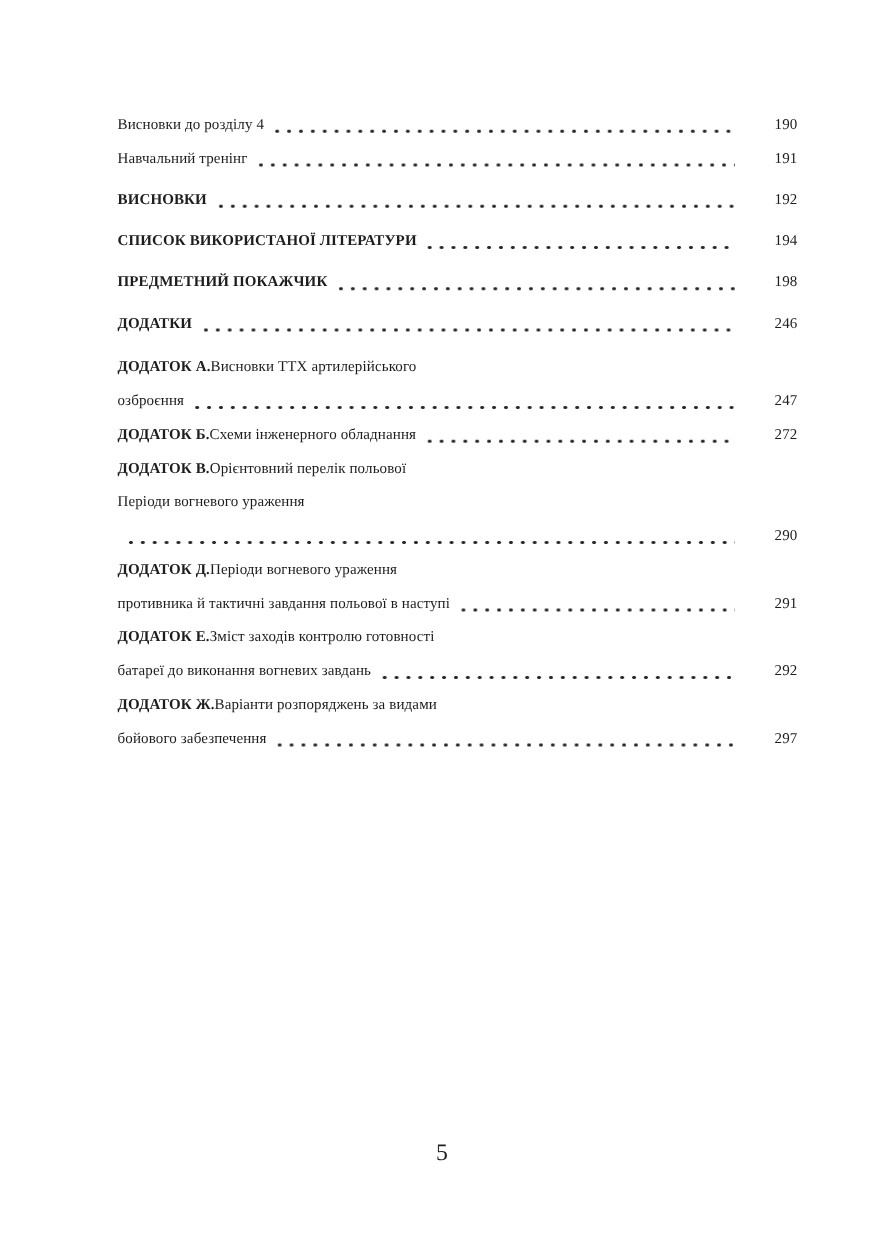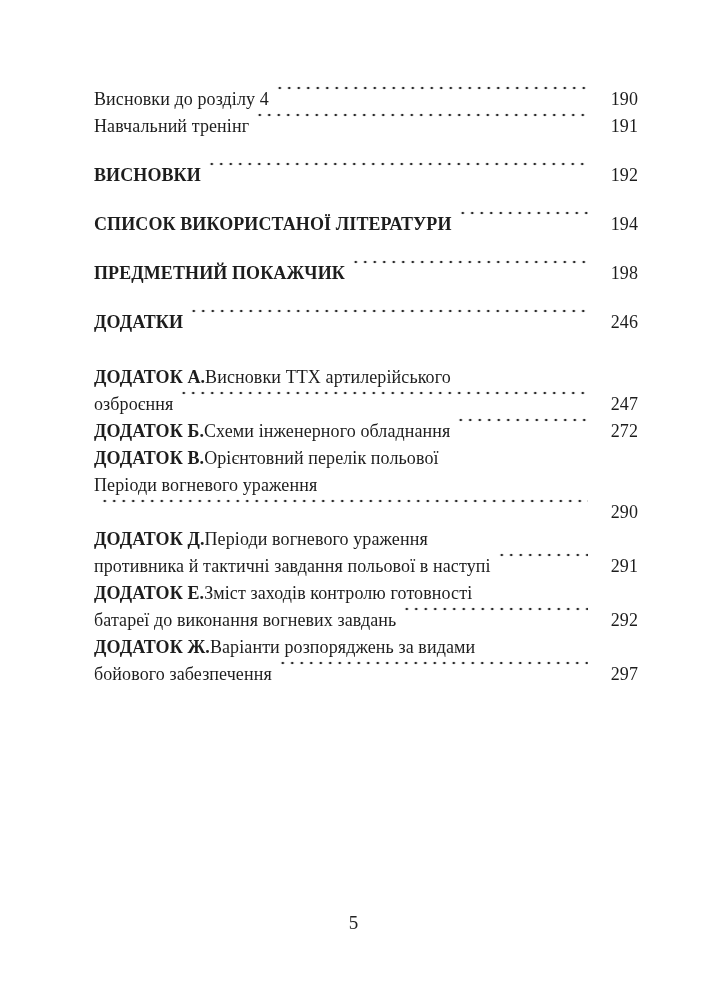--- a/index.html
+++ b/index.html
@@ -14,27 +14,28 @@
     width: 707px; height: 1000px;
     background: #ffffff;
     overflow: hidden;
   }
   .toc {
     position: absolute;
     left: 94px; right: 69px; top: 86px;
   }
   .row {
     display: flex;
-    font-size: 18px;
+    align-items: flex-end;
+    font-size: 12px;
     line-height: 27px;
     white-space: nowrap;
     letter-spacing: 0.1px;
   }
-  .row.gap-lg { margin-top: 22px; }
-  .row.gap-md { margin-top: 28px; }
+  .row.gap-lg { margin-top: 6px; }
+  .row.gap-md { margin-top: 8px; }
   .row .b { font-weight: bold; }
   .row .t { }
   .row .leader {
     flex: 1 1 auto;
     min-width: 10px;
     height: 4px;
     margin: 0 16px 6px 6px;
     background-image: radial-gradient(circle, #2a2a2a 1.25px, rgba(0,0,0,0) 1.6px);
     background-size: 9.5px 4px;
     background-repeat: repeat-x;

